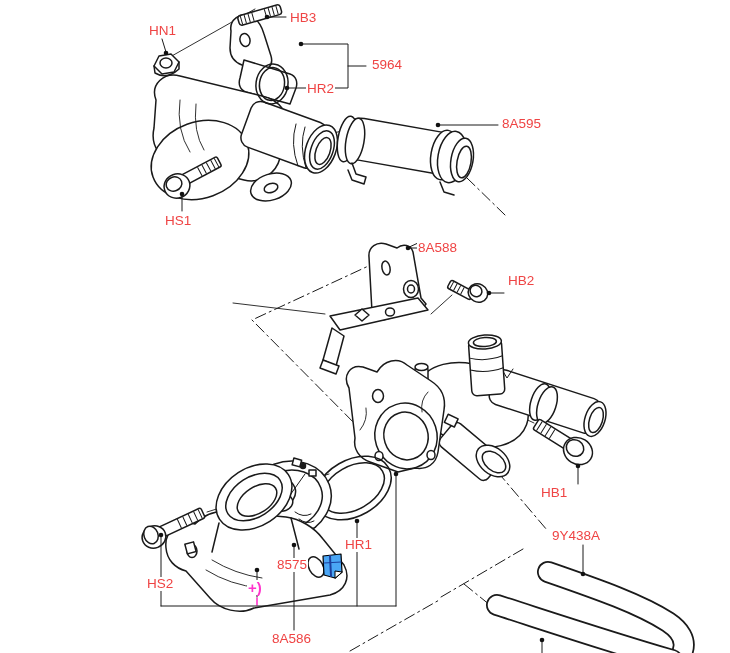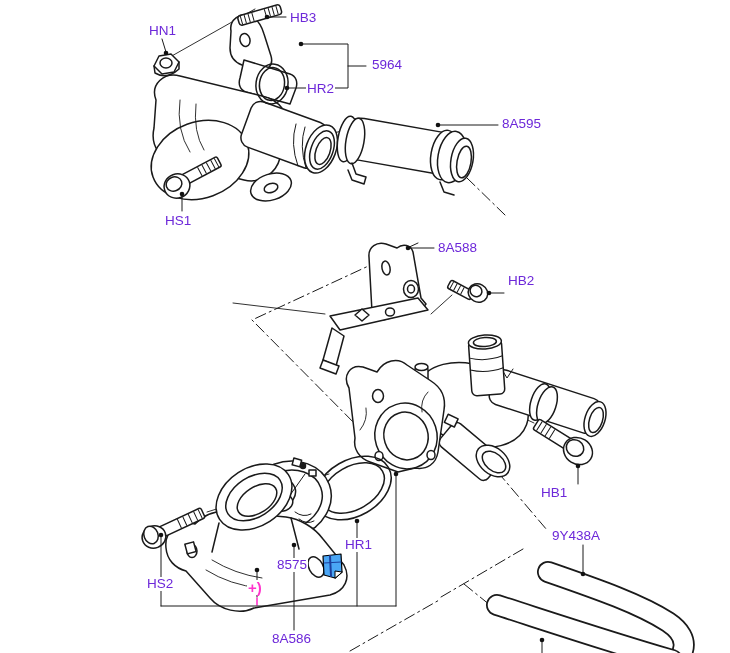--- a/index.html
+++ b/index.html
@@ -3,21 +3,21 @@
 <meta charset="utf-8">
 <style>
   html,body{margin:0;padding:0;background:#ffffff;}
   #canvas{
     position:relative;width:730px;height:653px;background:#ffffff;overflow:hidden;
     font-family:"Liberation Sans","DejaVu Sans",sans-serif;
   }
   #art{position:absolute;left:0;top:0;}
   .callout{
     position:absolute;font-size:13.5px;line-height:14px;font-weight:400;
-    color:#6d28d9;background:#ffffff;padding:0 1px;white-space:nowrap;cursor:pointer;
+    color:#ef4444;background:#ffffff;padding:0 1px;white-space:nowrap;cursor:pointer;
   }
   .note-plus{
     position:absolute;font-size:15px;line-height:15px;font-weight:bold;
     color:#ff33cc;background:#ffffff;padding:0 1px;white-space:nowrap;
   }
 </style>
 </head>
 <body>
 
 <div id="canvas">
@@ -300,21 +300,21 @@
     </g>
   </g>
 </svg>
 
 <div class="callout" style="left:148px;top:24px">HN1</div>
 <div class="callout" style="left:289px;top:11px">HB3</div>
 <div class="callout" style="left:371px;top:58px">5964</div>
 <div class="callout" style="left:306px;top:82px">HR2</div>
 <div class="callout" style="left:501px;top:117px">8A595</div>
 <div class="callout" style="left:164px;top:214px">HS1</div>
-<div class="callout" style="left:437px;top:241px">8A588</div>
+<div class="callout" style="left:417px;top:241px">8A588</div>
 <div class="callout" style="left:507px;top:274px">HB2</div>
 <div class="callout" style="left:540px;top:486px">HB1</div>
 <div class="callout" style="left:551px;top:529px">9Y438A</div>
 <div class="callout" style="left:146px;top:577px">HS2</div>
 <div class="callout" style="left:276px;top:558px">8575</div>
 <div class="callout" style="left:344px;top:538px">HR1</div>
 <div class="callout" style="left:271px;top:632px">8A586</div>
 
 <div class="note-plus" style="left:247px;top:580px">+)</div>
 

